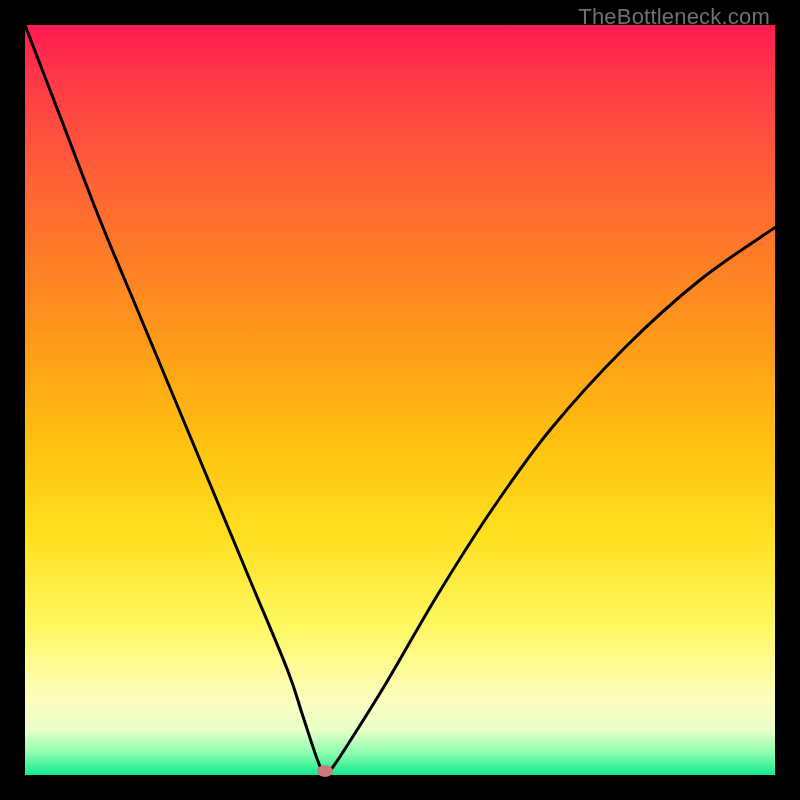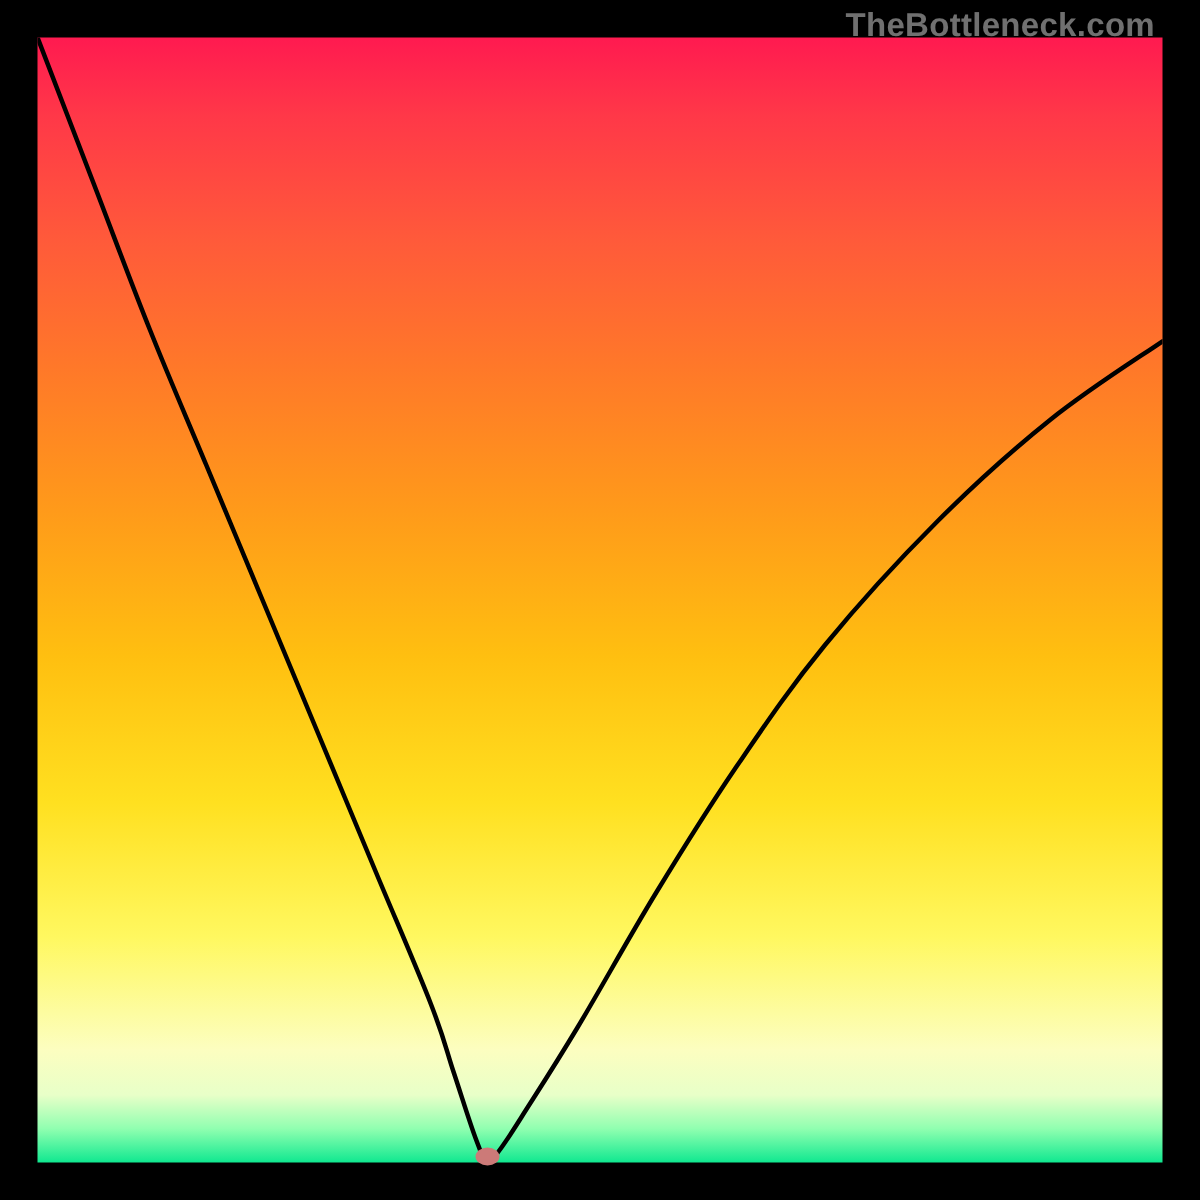--- a/index.html
+++ b/index.html
@@ -36,21 +36,21 @@
       #90ffb0 97%,
       #10e890 100%
     );
   }
   .watermark {
     position: absolute;
     top: 4px;
     right: 30px;
     color: #707070;
     font-size: 22px;
-    font-weight: bold;
+    font-weight: normal;
     letter-spacing: 0.2px;
   }
   svg.curve {
     position: absolute;
     left: 0;
     top: 0;
     width: 750px;
     height: 750px;
   }
   .marker {

